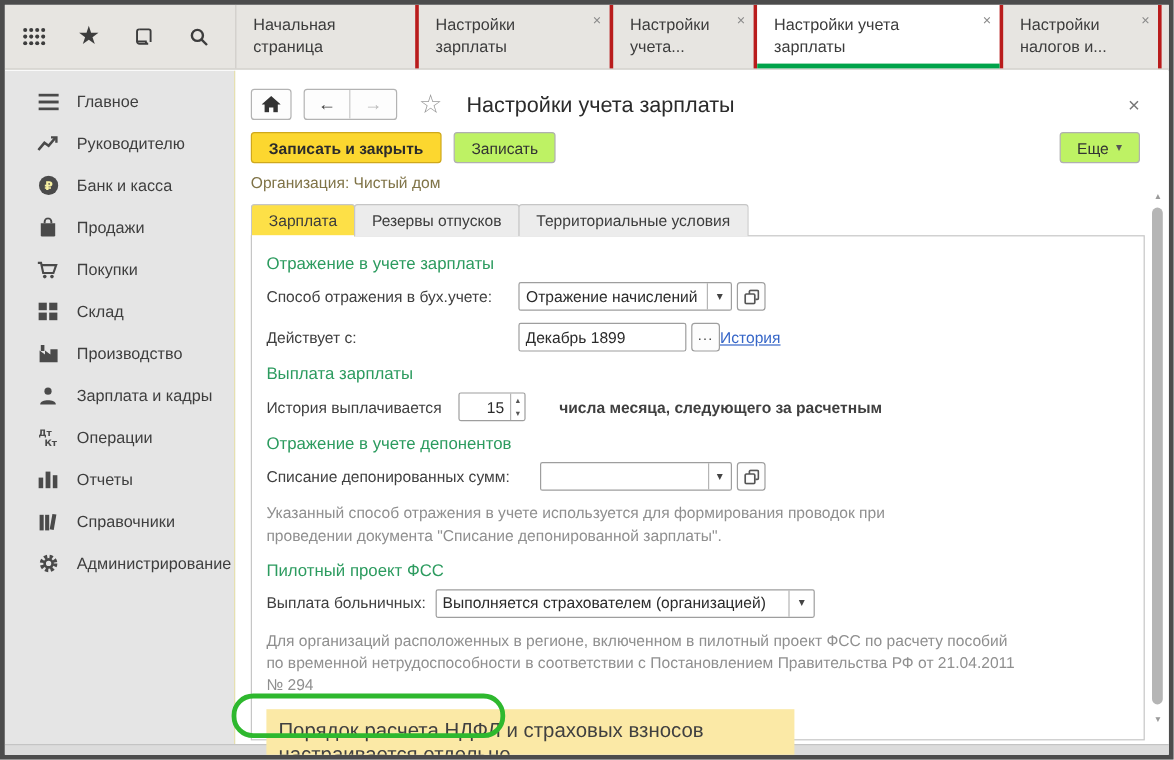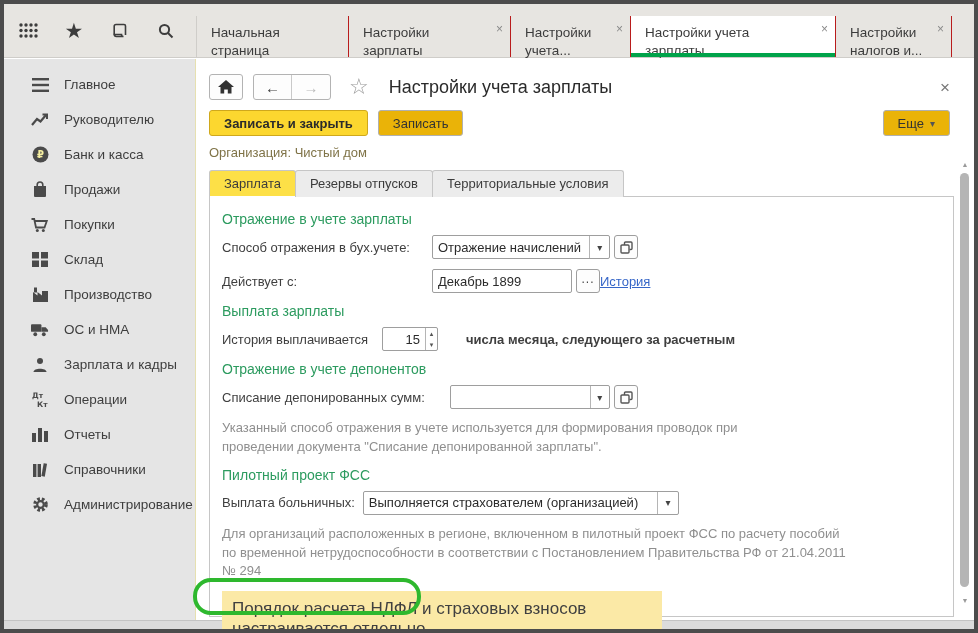--- a/index.html
+++ b/index.html
@@ -11,29 +11,29 @@
   }
   .window { position:absolute; inset:4px; background:#ffffff; overflow:hidden; }
 
   
   .topbar { position:absolute; top:0; left:0; right:0; height:54px;
     background:#e7e5e1; border-bottom:1px solid #cfcdc9; display:flex; }
   .tool-icons { display:flex; align-items:center; gap:22px; padding:0 18px 0 12px; }
   .tool-btn { width:24px; height:24px; display:flex; align-items:center; justify-content:center; cursor:pointer; }
   .glyph-star { font-size:21px; color:#3d3d3d; line-height:1; }
   .wtabs { display:flex; flex:1; }
-  .wtab { position:relative; border-right:1px solid #b91c1c; padding:8px 24px 14px 14px;
-    font-size:13.5px; color:#3c3c3c; cursor:pointer; line-height:1.35;margin-top:12px; }
+  .wtab { position:relative; border-right:3px solid #b91c1c; padding:8px 24px 14px 14px;
+    font-size:13.5px; color:#3c3c3c; cursor:pointer; line-height:1.35; }
   .wtab:first-child { border-left:1px solid #cfcdc9; }
   .wtab.active { background:#ffffff; }
   .wtab.active::after { content:""; position:absolute; left:0; right:0; bottom:0; height:4px; background:#00a34a; }
   .wtab .tab-close { position:absolute; top:5px; right:7px; font-size:12px; color:#8a8a8a; cursor:pointer; }
   .wtab-label { display:block; }
   .wtab.narrow { width:120px; }
-  .wtab.narrow2 { width:116px; }
+  .wtab.narrow2 { width:132px; }
 
   
   .sidebar { position:absolute; top:55px; left:0; width:192px; bottom:9px;
     background:#e5e5e5; border-right:1px solid #e6e0b0; padding-top:8px; overflow:hidden; }
   .side-item { height:35px; display:flex; align-items:center; gap:15px; padding-left:27px;
     font-size:13.5px; color:#3e3e3e; cursor:pointer; }
   .side-icon { width:18px; height:18px; flex:0 0 18px; display:flex; align-items:center; justify-content:center; }
 
   
   .main { position:absolute; top:55px; left:193px; right:0; bottom:9px; background:#fff; }
@@ -44,21 +44,21 @@
     display:flex; align-items:center; justify-content:center; cursor:pointer; }
   .home-btn { width:34px; }
   .navgroup { display:flex; height:26px; border:1px solid #b3b3b3; border-radius:3px; overflow:hidden; background:#fdfdfd; }
   .navgroup .seg { width:38px; display:flex; align-items:center; justify-content:center; font-size:15px; font-weight:bold; cursor:pointer; }
   .seg.back { color:#3c3c3c; border-right:1px solid #c9c9c9; }
   .seg.fwd { color:#b9b9b9; }
   .fav-star { font-size:22px; color:#9a9a9a; margin-left:8px; cursor:pointer; }
   .page-title { font-size:18px; color:#2b2b2b; margin-left:10px; white-space:nowrap; }
 
   .cmd-row { display:flex; align-items:center; gap:10px; padding:6px 24px 0 12px; height:34px; }
-  .btn { height:26px; border-radius:3px; border:1px solid #b0b0b0; background:#eab308;
+  .btn { height:26px; border-radius:3px; border:1px solid #b0b0b0; background:#bef264;
     padding:0 14px; font-size:13px; color:#333; cursor:pointer; display:flex; align-items:center; gap:6px; }
   .btn.primary { background:#fcd72f; border-color:#cfa81c; font-weight:bold; color:#2b2b2b; }
   .btn.more { margin-left:auto; }
   .caret { font-size:10px; color:#555; }
 
   .org-line { padding:8px 0 0 12px; color:#7f7347; font-size:13px; }
 
   .ftabs { display:flex; padding:10px 0 0 12px; position:relative; z-index:2; }
   .ftab { border:1px solid #c6c6c6; border-bottom:none; background:#ececec; padding:5px 14px 6px;
     font-size:13px; color:#3c3c3c; border-radius:3px 3px 0 0; margin-right:-1px; cursor:pointer; }
@@ -231,33 +231,20 @@
       <span class="side-icon">
         <svg width="17" height="15" viewBox="0 0 17 15">
             <path d="M1 15 V5 l4.5 3.5 V5 l4.5 3.5 V4 h6 v11 z" fill="#4a4a4a"></path>
           <rect x="2" y="0.5" width="3" height="5" fill="#4a4a4a"></rect>
           </svg>
         </span>
       <span>Производство</span>
     </div>
     <div class="side-item">
       <span class="side-icon">
-        <svg width="19" height="15" viewBox="0 0 19 15">
-            <g fill="#4a4a4a">
-          <rect x="0" y="2" width="11" height="8" rx="1"></rect>
-          <path d="M11 5 h4.5 l2.5 3 v2 h-7 z"></path>
-          <circle cx="4.5" cy="12.5" r="2"></circle>
-              <circle cx="13.5" cy="12.5" r="2"></circle>
-            </g>
-          </svg>
-        </span>
-      <span>ОС и НМА</span>
-    </div>
-    <div class="side-item">
-      <span class="side-icon">
         <svg width="16" height="16" viewBox="0 0 16 16">
             <g fill="#4a4a4a">
           <circle cx="8" cy="4" r="3"></circle>
               <path d="M1.5 15 c0-4.5 13-4.5 13 0 z"></path>
             </g>
           </svg>
         </span>
       <span>Зарплата и кадры</span>
     </div>
     <div class="side-item">

